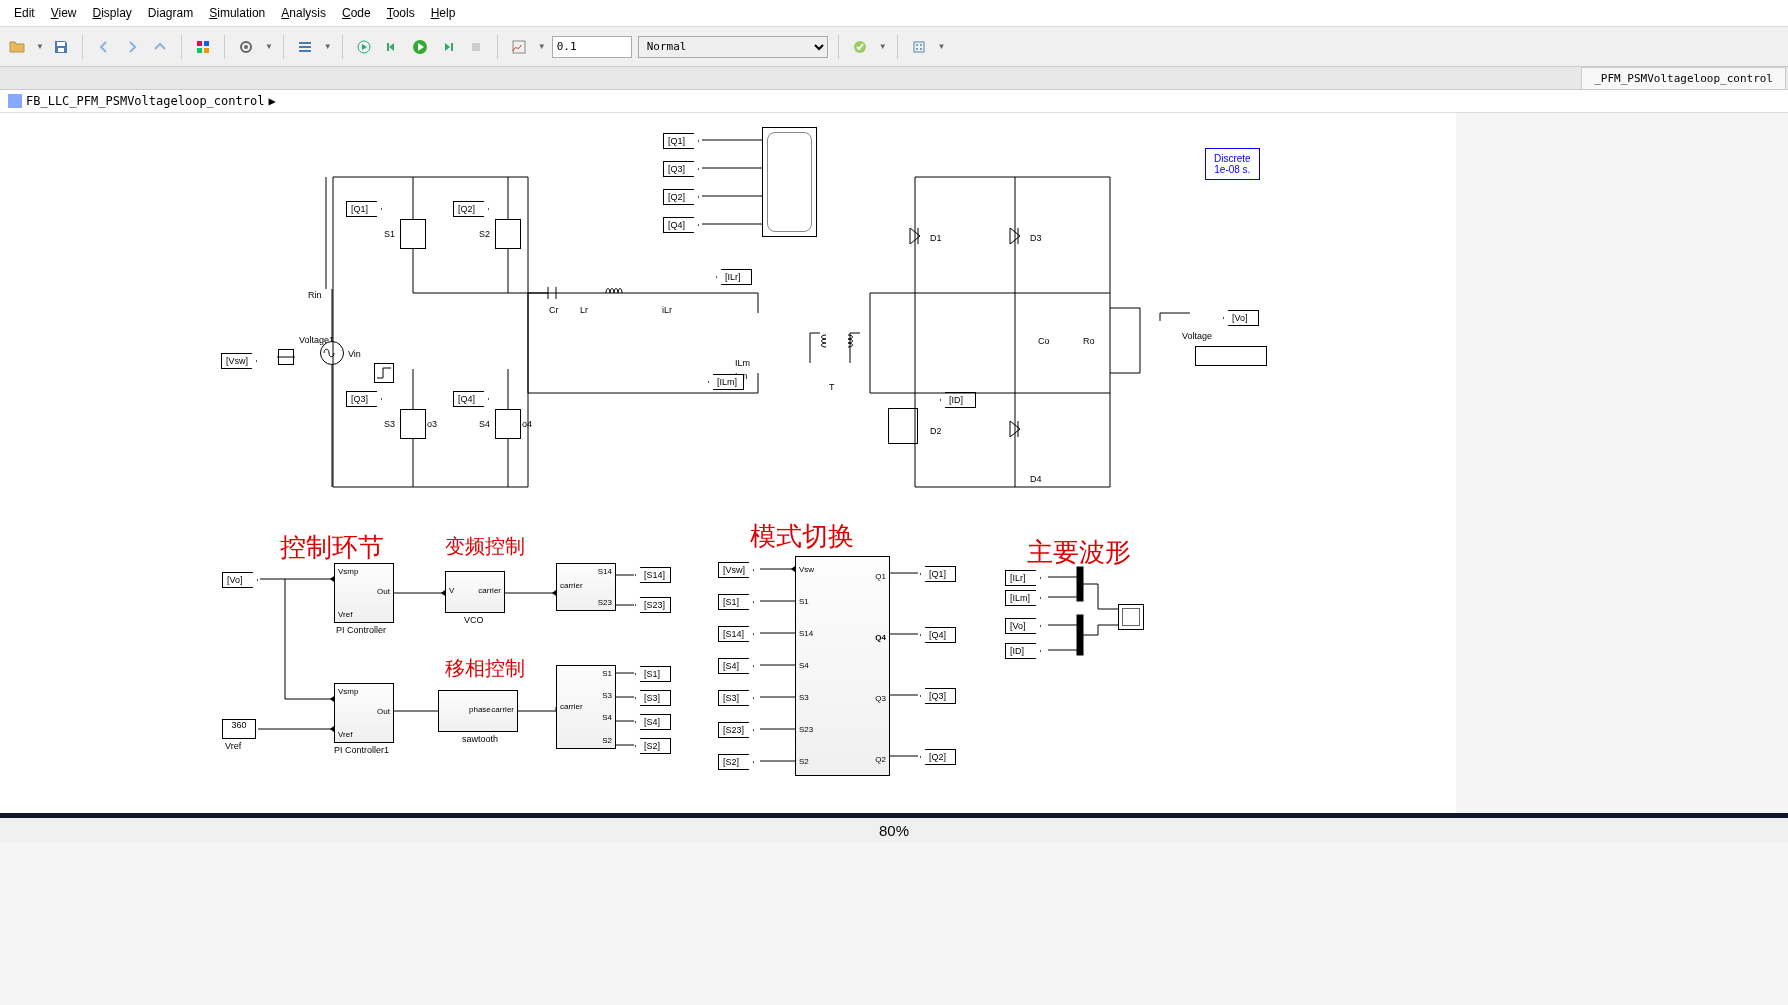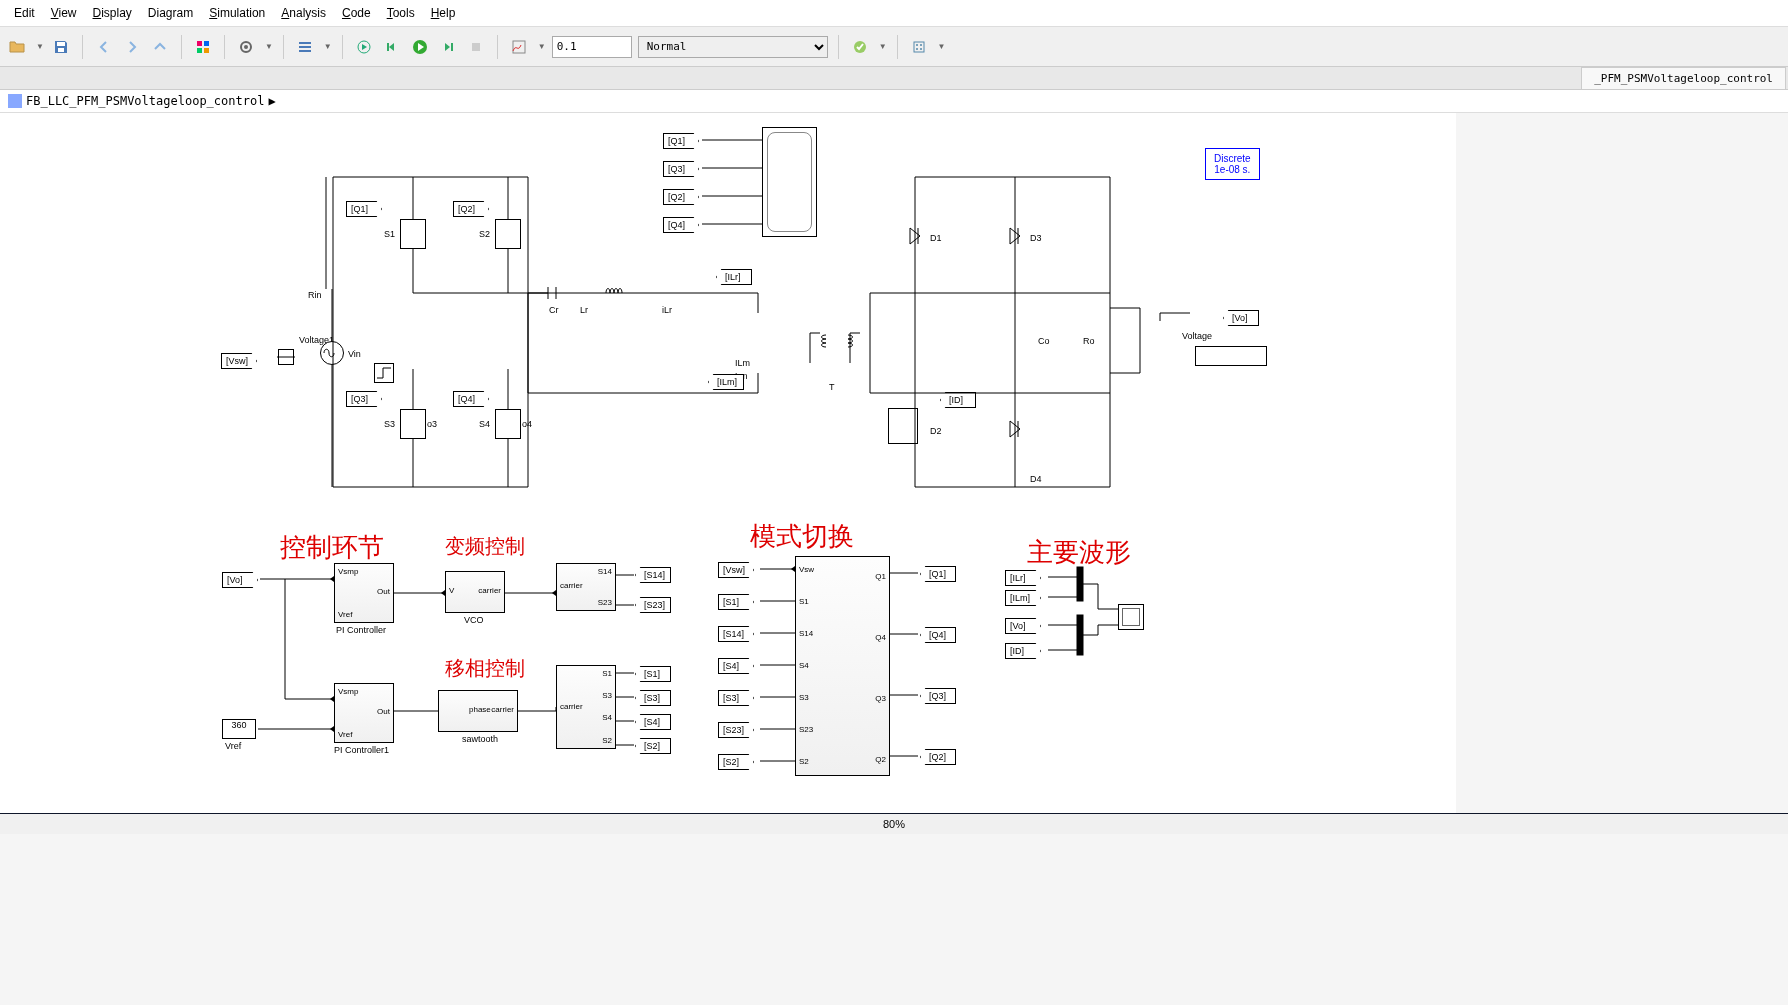--- a/index.html
+++ b/index.html
@@ -152,24 +152,24 @@
     }
     .subsystem {
       position: absolute;
       border: 1px solid #000;
       background: linear-gradient(#fdfdfd, #f0f0f0);
     }
     .port-label { font-size: 8px; position: absolute; }
     
     .statusbar {
       background: #f0f0f0;
-      border-top: 1px solid #0f172a;
+      border-top: 5px solid #0f172a;
       padding: 4px 8px;
       text-align: center;
-      font-size: 11px;
+      font-size: 15px;
     }
     
     svg.overlay { position:absolute; top:0; left:0; pointer-events:none; }
     
     .small-scope {
       position:absolute; border:1px solid #000; background:#fff;
     }
     .small-scope::after{
       content:''; position:absolute; inset:3px;
       border:1px solid #666;
@@ -497,21 +497,21 @@
 
   <div class="subsystem" style="left:795px; top:443px; width:95px; height:220px;">
     <span class="port-label" style="left:3px; top:8px;">Vsw</span>
     <span class="port-label" style="left:3px; top:40px;">S1</span>
     <span class="port-label" style="left:3px; top:72px;">S14</span>
     <span class="port-label" style="left:3px; top:104px;">S4</span>
     <span class="port-label" style="left:3px; top:136px;">S3</span>
     <span class="port-label" style="left:3px; top:168px;">S23</span>
     <span class="port-label" style="left:3px; top:200px;">S2</span>
     <span class="port-label" style="right:3px; top:15px;">Q1</span>
-    <span class="port-label" style="right:3px; top:76px;">Q4</span>
+    <span class="port-label" style="right:3px; top:76px;font-weight:bold;">Q4</span>
     <span class="port-label" style="right:3px; top:137px;">Q3</span>
     <span class="port-label" style="right:3px; top:198px;">Q2</span>
   </div>
 
   <div class="tag-block" style="left:920px; top:453px;"><div class="tag-shape-in">[Q1]</div></div>
   <div class="tag-block" style="left:920px; top:514px;"><div class="tag-shape-in">[Q4]</div></div>
   <div class="tag-block" style="left:920px; top:575px;"><div class="tag-shape-in">[Q3]</div></div>
   <div class="tag-block" style="left:920px; top:636px;"><div class="tag-shape-in">[Q2]</div></div>
 
   <div class="tag-block" style="left:1005px; top:457px;"><div class="tag-shape">[ILr]</div></div>

